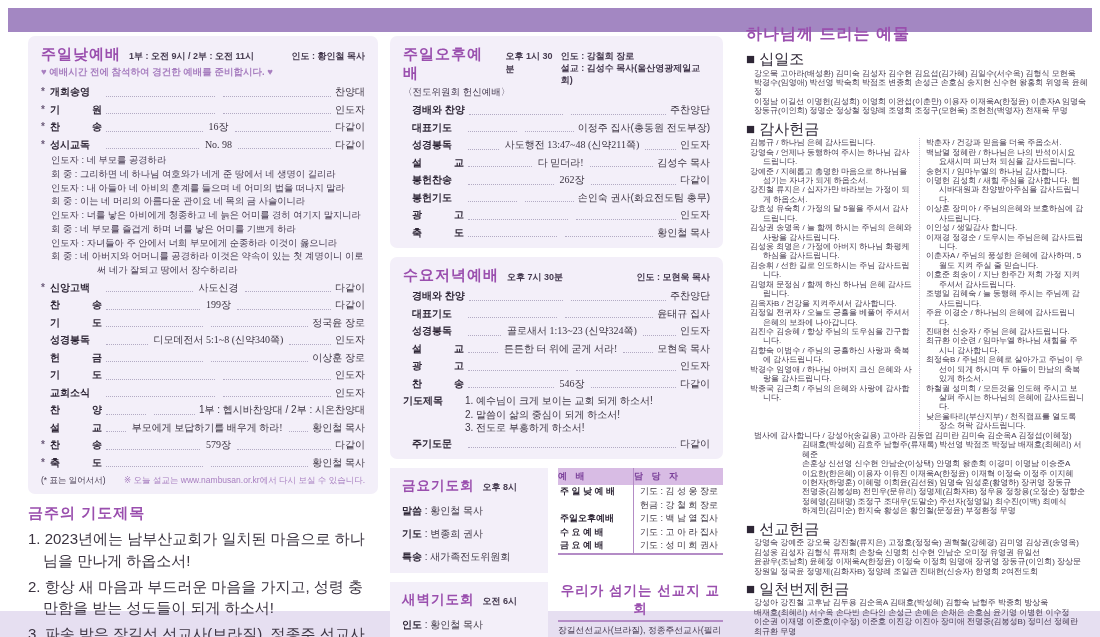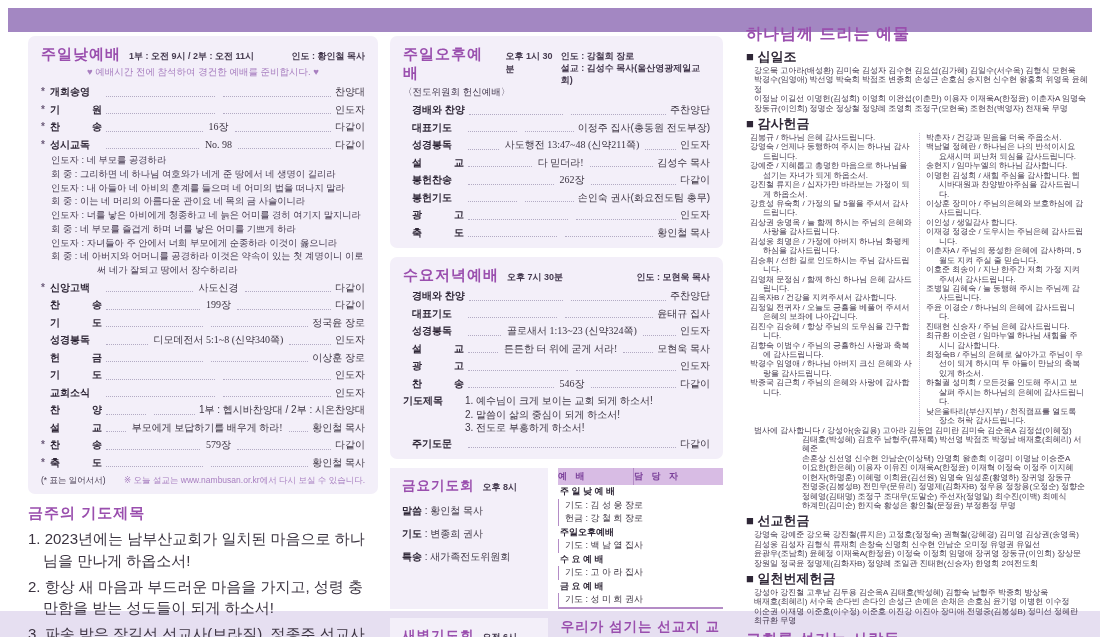--- a/index.html
+++ b/index.html
@@ -12,21 +12,21 @@
   .col-left  { position:absolute; left:28px;  top:36px; width:350px; }
   .col-mid   { position:absolute; left:390px; top:36px; width:333px; }
   .col-right { position:absolute; left:746px; top:24px; width:342px; }
 
   .svc-box { background:#f3eff9; border-radius:7px; padding:9px 13px 7px; }
   .box-head { display:flex; align-items:baseline; margin-bottom:2px; }
   .box-title { color:#9a4fae; font-weight:bold; font-size:15px; letter-spacing:1px; }
   .box-time { font-size:9px; font-weight:bold; color:#44394e; margin-left:8px; }
   .box-lead { margin-left:auto; font-size:9px; font-weight:bold; color:#44394e; text-align:left; line-height:1.35; }
   .box-sub { font-size:9.5px; font-weight:normal; color:#44394e; margin:-2px 0 2px; }
-  .heart-note { text-align:center; color:#a87fc0; font-size:9.5px; font-weight:normal; margin:2px 0 4px; }
+  .heart-note { color:#a87fc0; font-size:9.5px; font-weight:bold; margin:2px 0 4px; }
 
   .svc-row { display:flex; align-items:flex-end; font-size:10px; line-height:1.75; }
   .svc-row .star { width:9px; color:#6a5a78; font-weight:bold; }
   .svc-row .lbl { min-width:52px; font-weight:bold; color:#2e2636; text-align:justify; text-align-last:justify; }
   .svc-row .leader { flex:1 1 8px; border-bottom:1.2px dotted #b3abc4; margin:0 4px 4px; }
   .svc-row .ctr { padding:0 2px; white-space:nowrap; font-family:"Liberation Serif","DejaVu Serif",serif; }
   .svc-row .ctr:empty { padding:0; }
   .svc-row .rgt { white-space:nowrap; }
 
   .reading { margin:1px 0 1px 10px; }
@@ -44,32 +44,32 @@
   .mini-box .kv { font-size:10px; margin-top:9px; }
   .mini-box .kv b { color:#2e2636; }
 
   .nw { flex:1; margin-left:10px; }
   .nw-title { color:#9a4fae; font-weight:bold; font-size:14px; text-align:center; letter-spacing:2px; margin-bottom:3px; }
   .nw-table { width:100%; border-bottom:2px solid #b48cc6; font-size:9px; }
   .nw-head { display:flex; background:#d8bce4; color:#7a3f99; font-weight:bold; }
   .nw-head span { padding:2px 0; letter-spacing:3px; }
   .nw-head .c1 { width:75px; }
   .nw-head .c2 { flex:1; border-left:1px solid #b48cc6; }
-  .nw-row { display:flex; line-height:1.5;flex-direction:column; }
+  .nw-row { display:flex; line-height:1.5; }
   .nw-row .c1 { width:75px; font-weight:bold; padding-left:2px; color:#2e2636; }
   .nw-row .c2 { flex:1; border-left:1px solid #b48cc6; padding-left:6px; }
 
   .mc { flex:1; margin-left:10px; }
   .mc-title { color:#9a4fae; font-weight:bold; font-size:13.5px; letter-spacing:1px; border-bottom:2px solid #b48cc6; padding-bottom:2px; margin-bottom:3px; text-align:center; }
   .mc-lines { border-bottom:2px solid #b48cc6; padding-bottom:4px; }
   .mc-lines div { font-size:8.8px; line-height:1.3; color:#44394e; }
 
   .off-title { color:#9a4fae; font-weight:bold; font-size:16px; letter-spacing:1px; margin-bottom:4px; }
   .off-sec { margin-bottom:3px; }
-  .off-label { font-size:13px; font-weight:bold; color:#2e2636; line-height:1.3; }
+  .off-label { font-size:15px; font-weight:normal; color:#2e2636; line-height:1.3; }
   .off-lines div { font-size:8px; line-height:1.18; color:#44394e; padding-left:8px; }
   .indent-rest div { padding-left:8px; }
   .indent-rest div:not(:first-child) { padding-left:56px; }
 
   .thanks-cols { display:flex; padding-left:4px; }
   .thanks-col { width:50%; }
   .thanks-col + .thanks-col { border-left:1px dotted #c6bdd4; padding-left:6px; }
   .thanks-col div { font-size:8px; line-height:1.18; color:#44394e; padding-left:13px; text-indent:-13px; padding-right:4px; }
 
   .sv-title { color:#9a4fae; font-weight:bold; font-size:15px; letter-spacing:1px; margin:4px 0 3px; }

